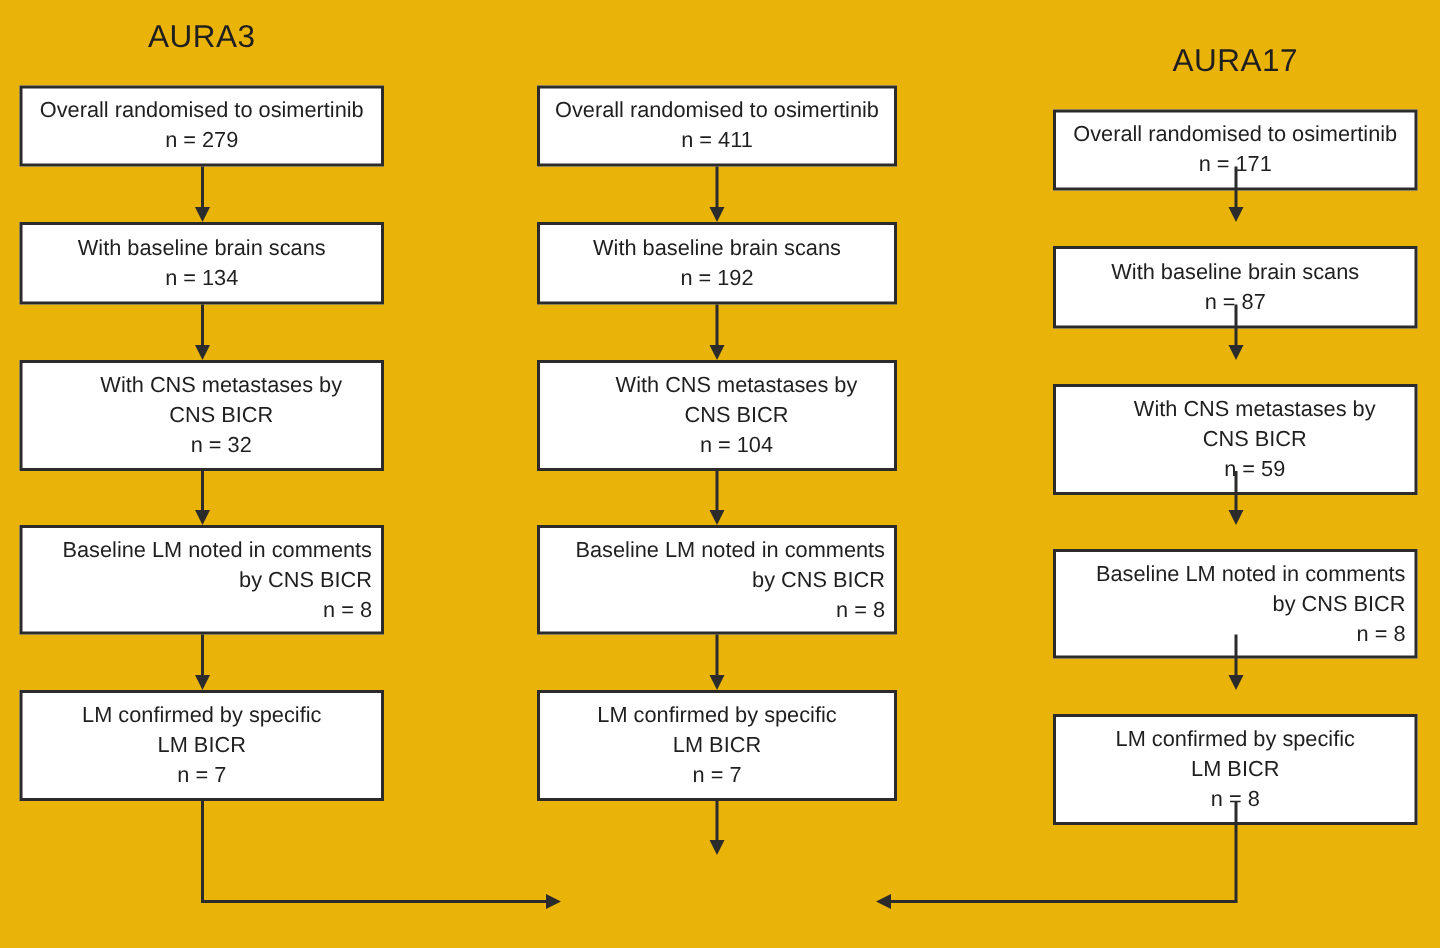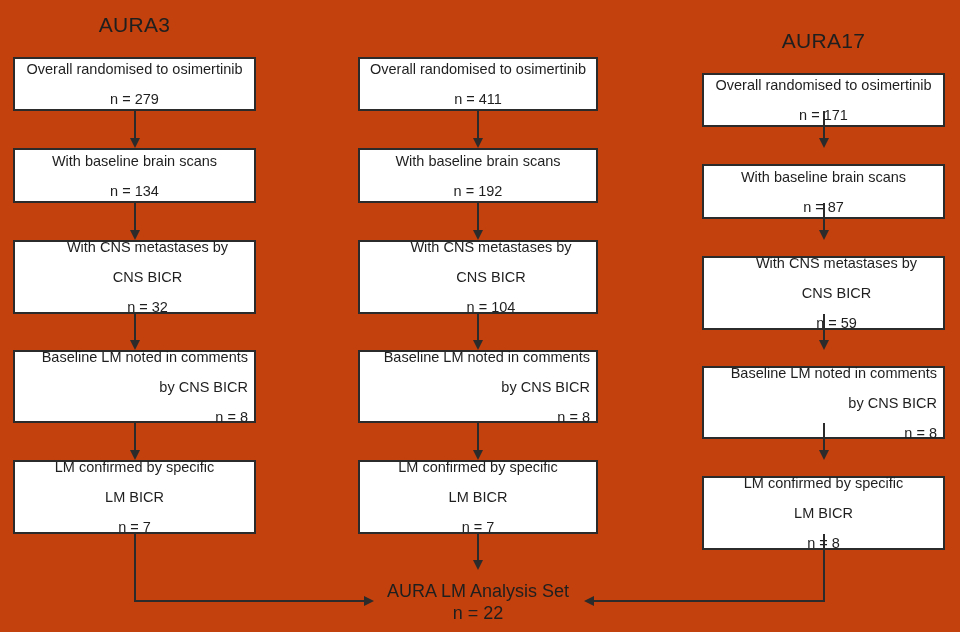--- a/index.html
+++ b/index.html
@@ -1,20 +1,20 @@
 <!DOCTYPE html>
 <html><head>
 <meta charset="utf-8">
 <style>
   html, body { margin: 0; padding: 0; background: #ffffff; }
   #figure {
     position: relative;
     width: 960px;
     height: 632px;
-    background: #c2410c;
+    background: #eab308;
     font-family: "Liberation Sans", sans-serif;
     color: #1f1f1f;
     overflow: hidden;
   }
   .col-title {
     position: absolute;
     top: 12px;
     font-size: 21px;
     line-height: 26px;
     text-align: center;
@@ -28,21 +28,20 @@
     background: #ffffff;
     display: flex;
     flex-direction: column;
     align-items: center;
     justify-content: center;
     text-align: center;
     font-size: 14.5px;
     line-height: 20px;
     color: #1f1f1f;
     padding: 2px 6px;
-    gap: 10px;
   }
   .flow-box span { display: block; }
   .flow-box span:empty { display: none; }
   .vline { position: absolute; width: 2px; background: #2b2b2b; }
   .hline { position: absolute; height: 2px; background: #2b2b2b; }
   .head-down {
     position: absolute; width: 0; height: 0;
     border-left: 5px solid transparent;
     border-right: 5px solid transparent;
     border-top: 10px solid #2b2b2b;
@@ -213,18 +212,14 @@
   <div class="head-down hx1" style="top:560px;"></div>
 
   <div class="vline x0" style="top:534px; height:68px;"></div>
   <div class="hline" style="top:600px; left:133.5px; width:231px;"></div>
   <div class="head-right" style="top:596px; left:364px;"></div>
 
   <div class="vline x2" style="top:534px; height:68px;"></div>
   <div class="hline" style="top:600px; left:594px; width:230px;"></div>
   <div class="head-left" style="top:596px; left:584px;"></div>
 
-  <div class="final-text">
-    <span style="display:block;">AURA LM Analysis Set</span>
-    <span style="display:block;">n = 22</span>
-  </div>
 
 </div>
 
 </body></html>

